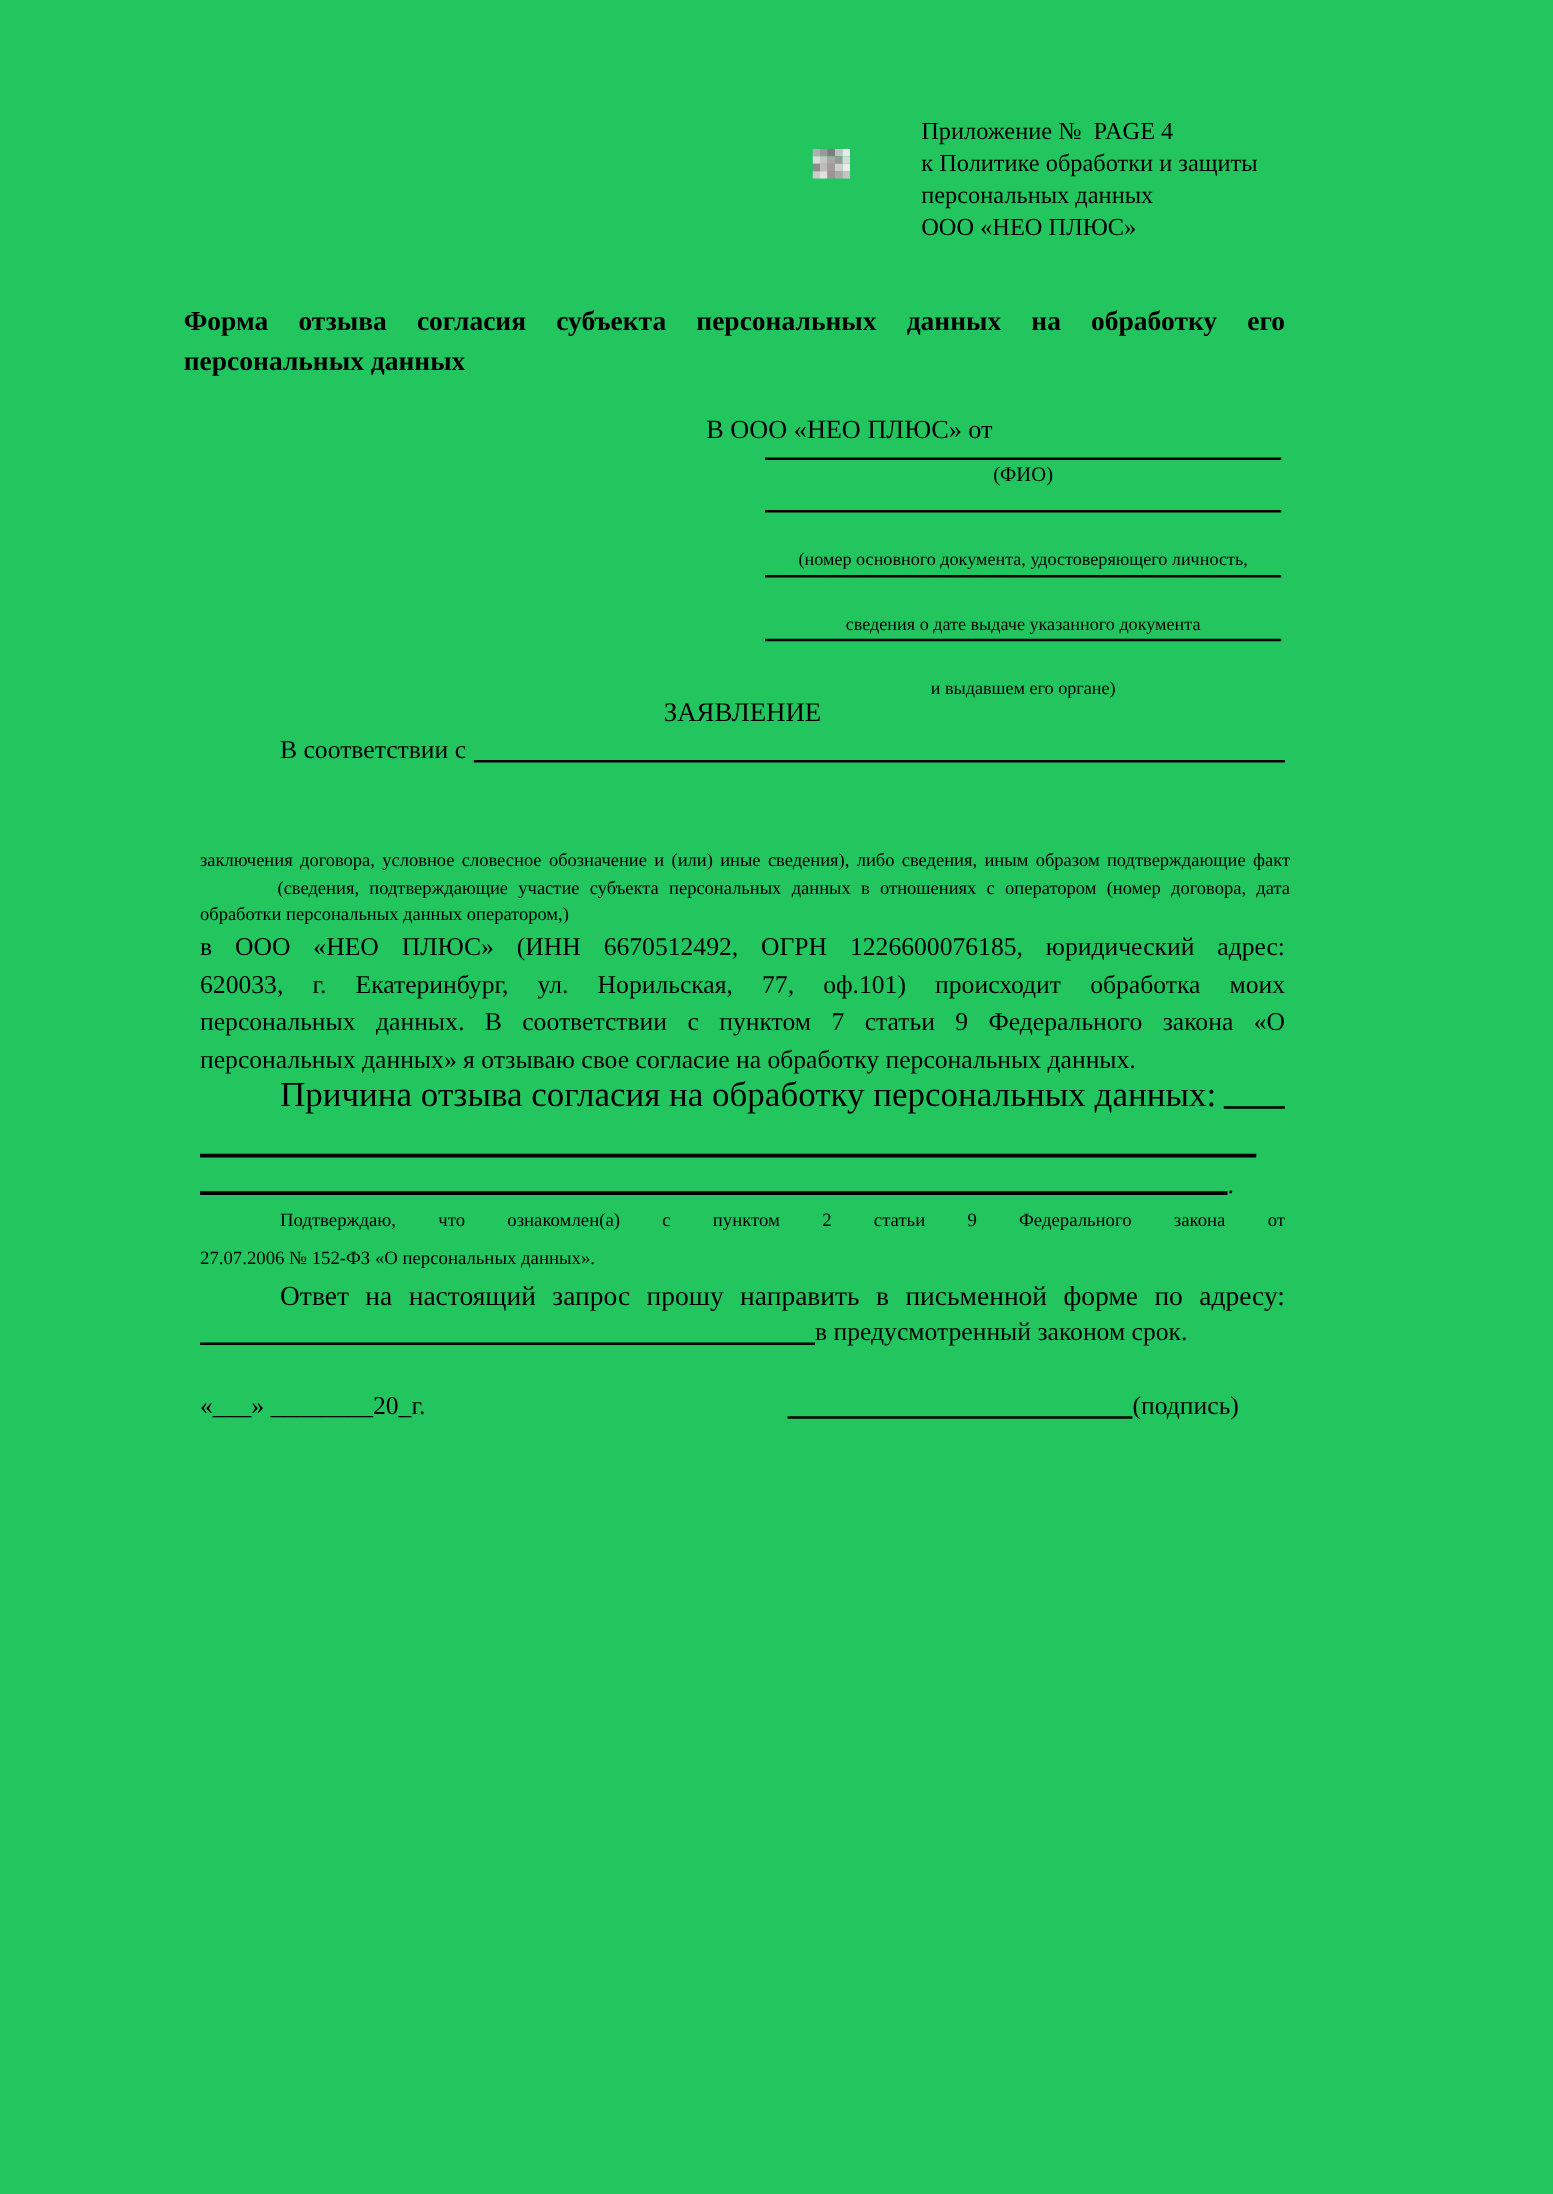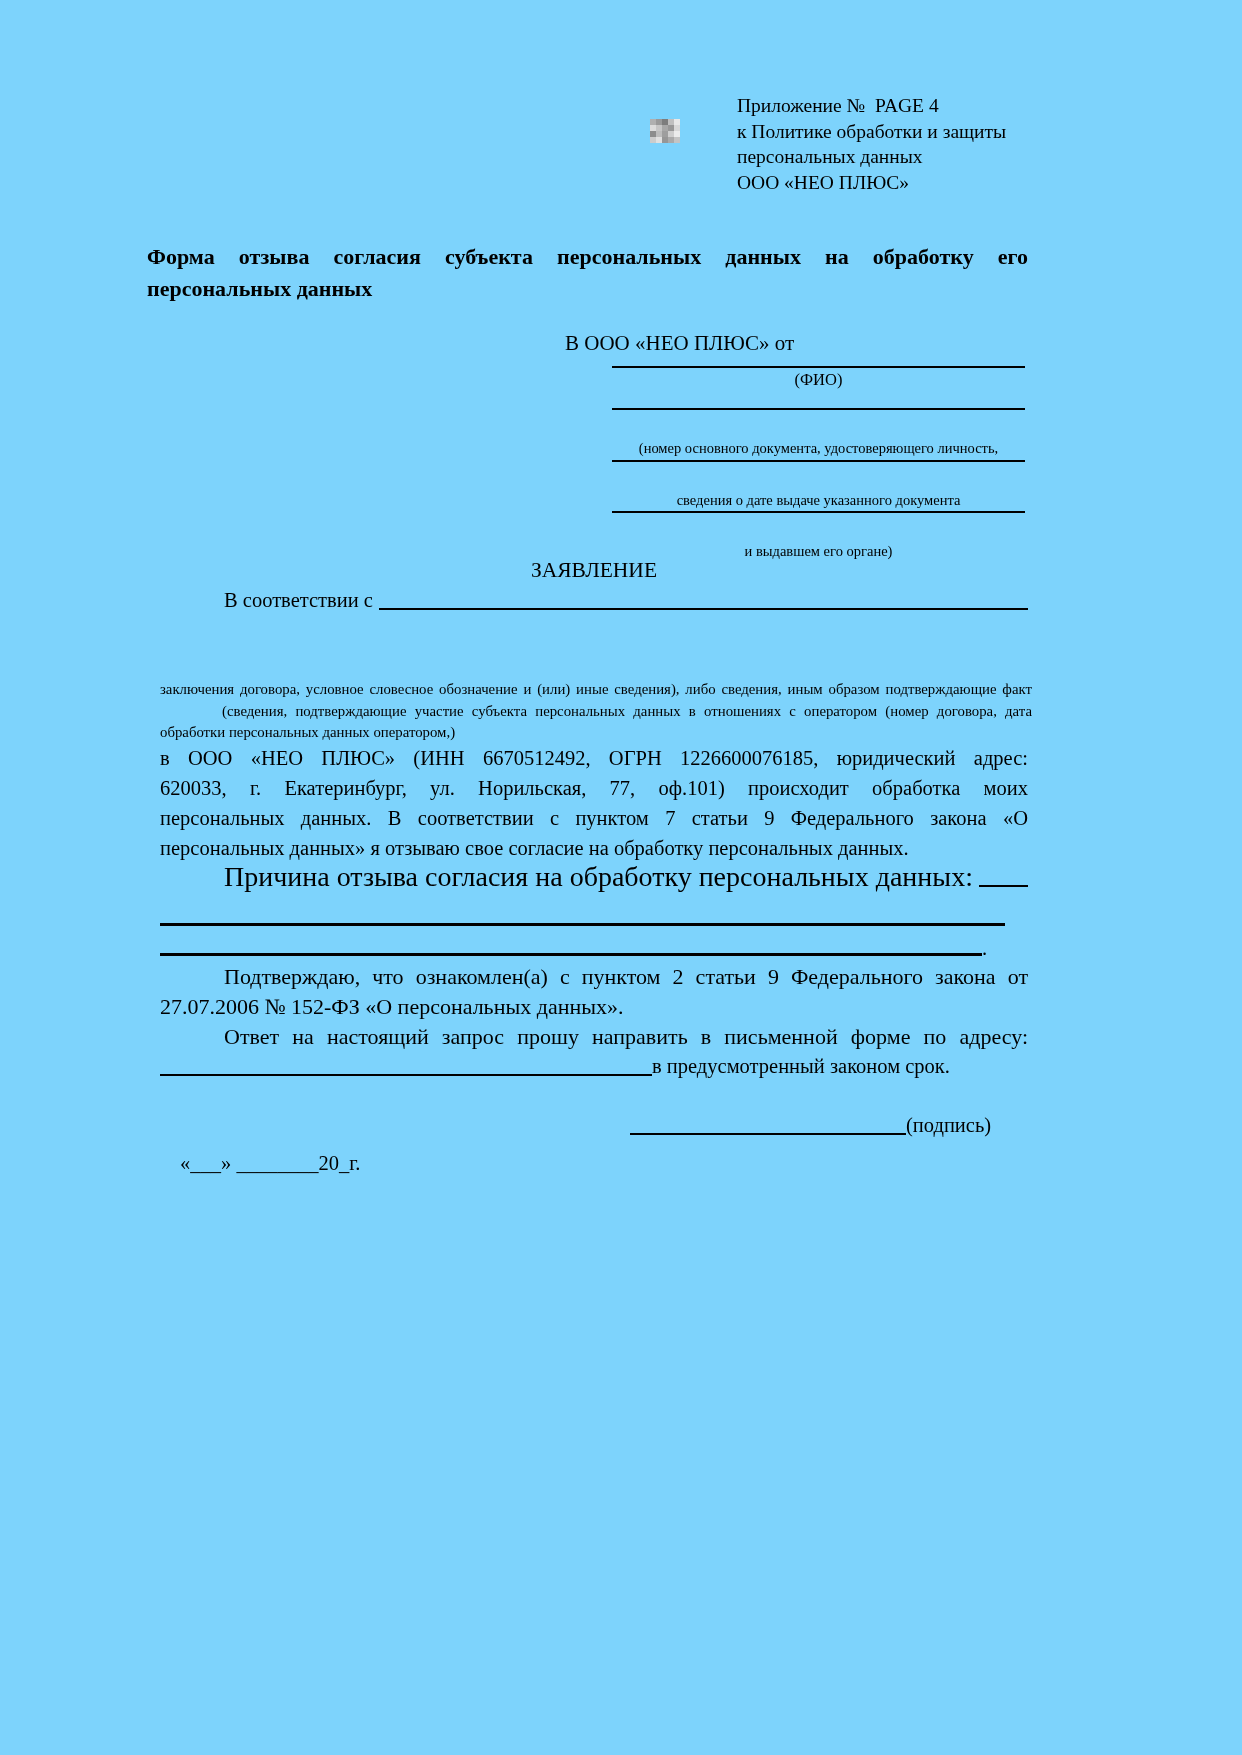--- a/index.html
+++ b/index.html
@@ -1,21 +1,21 @@
 <!DOCTYPE html>
 <html lang="ru"><head>
 <meta charset="utf-8">
 <style>
   * { box-sizing: border-box; margin: 0; padding: 0; }
   html, body { background: #ffffff; }
   .page {
     position: relative;
     width: 1242px;
     height: 1755px;
-    background: #7dd3fc;
+    background: #22c55e;
     color: #000;
     font-family: "Liberation Serif", "DejaVu Serif", serif;
     overflow: hidden;
     margin: 0 auto;
   }
 
   .header-note { position: absolute; left: 737px; top: 93px; font-size: 19.5px; line-height: 25.5px; }
 
   .artifact { position: absolute; left: 650px; top: 119px; width: 30px; height: 24px; }
 
@@ -46,30 +46,30 @@
 
   .bodyp { position: absolute; left: 160px; top: 743px; width: 868px; font-size: 20.5px; line-height: 30px; }
 
   .reason { position: absolute; left: 160px; top: 863px; width: 868px; font-size: 28px; line-height: 28px; }
 
   .rule1 { position: absolute; left: 160px; top: 898px; width: 845px; height: 28px; border-bottom: 3px solid #000; }
   .rule2row { position: absolute; left: 160px; top: 928px; width: 868px; height: 28px; font-size: 20.5px; }
   .rule2row .wline { width: 822px; height: 28px; border-bottom: 3px solid #000; }
   .rule2row .dot { line-height: 16px; }
 
-  .confirm { position: absolute; left: 160px; top: 962px; width: 868px; font-size: 22px; line-height: 30px; }
+  .confirm { position: absolute; left: 160px; top: 962px; width: 868px; font-size: 15px; line-height: 30px; }
   .cf-first { padding-left: 64px; }
 
   .resp1 { position: absolute; left: 160px; top: 1022px; width: 868px; font-size: 22px; line-height: 30px; padding-left: 64px; }
 
   .resp2row { position: absolute; left: 160px; top: 1052px; width: 868px; font-size: 20.5px; line-height: 28px; }
   .addr-blank { width: 492px; height: 24px; border-bottom: 2.5px solid #000; margin-bottom: 4px; }
   .resp2row .suffix { white-space: nowrap; }
 
-  .daterow { position: absolute; left: 160px; top: 1148px; font-size: 20.5px; line-height: 30px; margin-left: 20px; }
+  .daterow { position: absolute; left: 160px; top: 1110px; font-size: 20.5px; line-height: 30px; }
   .sigrow { position: absolute; left: 630px; top: 1110px; font-size: 20.5px; line-height: 30px; align-items: flex-end; }
   .sig-blank { width: 276px; height: 24px; border-bottom: 2px solid #000; margin-bottom: 5px; }
 </style>
 </head>
 <body>
 
 <div class="page">
 
   <div class="header-note">
     <div>Приложение №&nbsp; PAGE 4</div>

